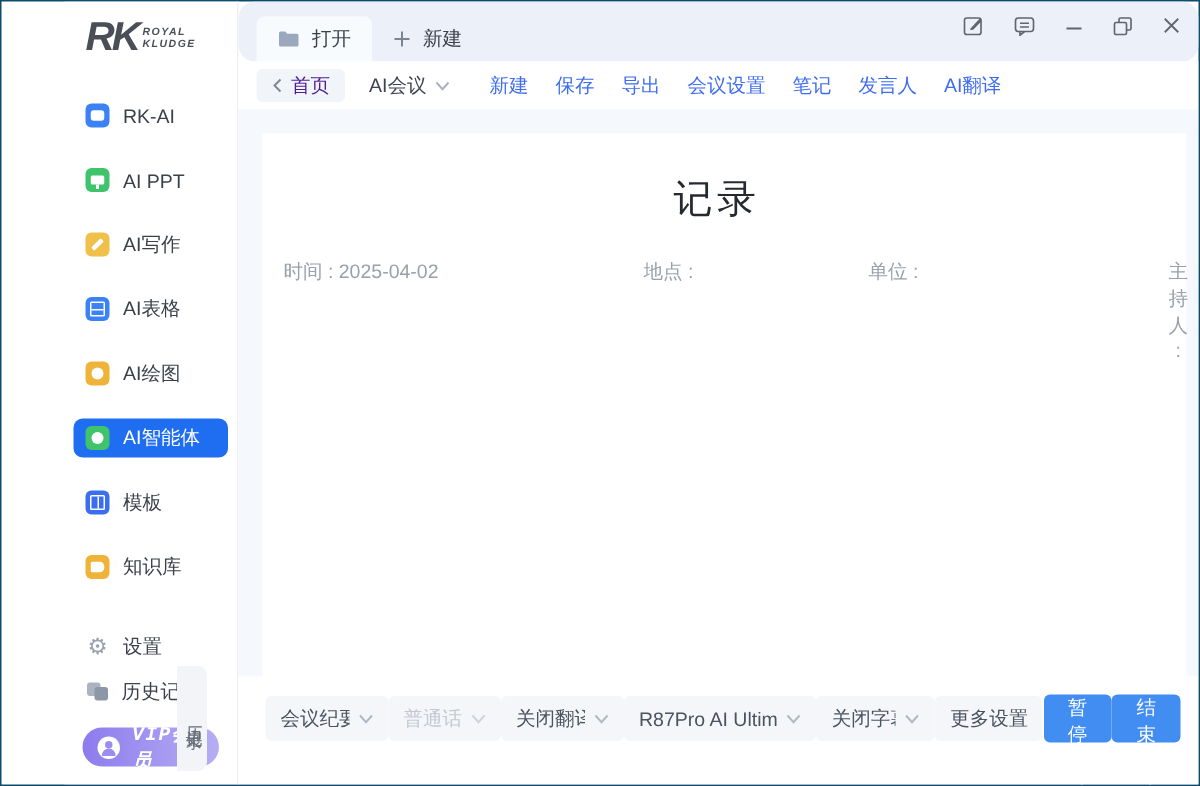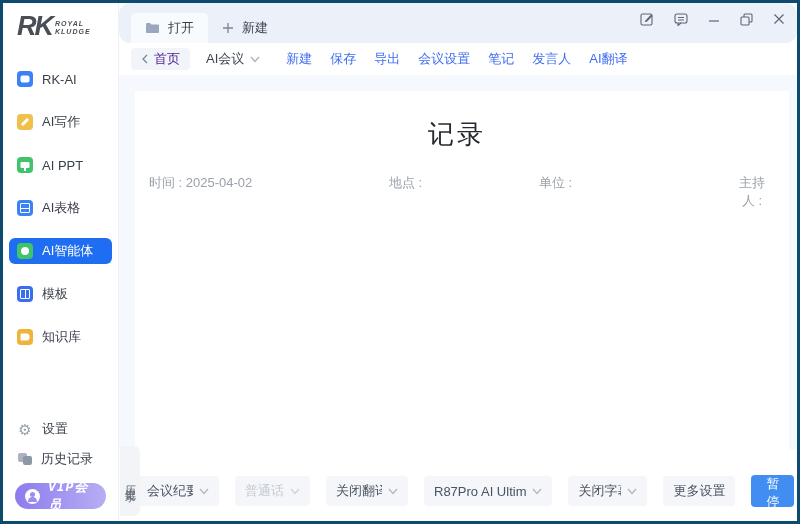--- a/index.html
+++ b/index.html
@@ -1,17 +1,17 @@
 <!DOCTYPE html>
 <html><head>
 <meta charset="utf-8">
 <style>
   * { margin:0; padding:0; box-sizing:border-box; }
   html,body { width:800px; height:524px; background:#e4e7ec; font-family:"Liberation Sans","DejaVu Sans",sans-serif; }
-  .window { position:relative; width:800px; height:524px; background:#fff; border:3px solid #0c4a6e; overflow:hidden; display:flex; }
+  .window { position:relative; width:800px; height:524px; background:#fff; border:1px solid #0c4a6e; overflow:hidden; display:flex;padding-left:42px; }
 
   
   .sidebar { width:116px; background:#fff; border-right:1px solid #eef1f5; display:flex; flex-direction:column; padding:6px 0 8px 0; }
   .logo { display:flex; align-items:flex-end; padding:4px 0 10px 14px; color:#4a4f57; }
   .logo-rk { font-size:27px; font-weight:bold; font-style:italic; letter-spacing:-2px; line-height:1; }
   .logo-words { display:flex; flex-direction:column; margin-left:3px; margin-bottom:3px; }
   .logo-words span { font-size:7px; font-weight:bold; font-style:italic; letter-spacing:1px; line-height:1.25; }
   .logo-words span:last-child { align-self:flex-end; }
   .nav { display:flex; flex-direction:column; gap:3px; padding:2px 6px; }
   .nav-item { display:flex; align-items:center; gap:9px; height:26px; padding:0 8px; border-radius:6px; font-size:13px; color:#3b414b; cursor:default;margin-top:14px; }
@@ -61,21 +61,21 @@
   .content { flex:1; background:#f5f8fc; padding:16px 8px 0 16px; min-height:0; }
   .card { background:#fff; height:100%; padding:26px 24px 0 14px; }
   .doc-title { text-align:center; font-size:26px; color:#262a30; letter-spacing:3px; }
   .fields { display:grid; grid-template-columns:240px 150px 200px 1fr; margin-top:22px; font-size:13px; color:#9aa1ab; }
   .fields .f:last-child { text-align:center; }
 
   .bottombar { height:72px; background:#fff; padding:6px 12px 0 18px; display:flex; flex-direction:column; }
   .timerow { display:flex; align-items:center; height:22px; }
   .time { font-size:12px; color:#3b414b; }
   .track { flex:1; height:2px; background:#e8edf4; margin:0 14px; border-radius:1px; }
-  .ctlrow { display:flex; align-items:center; gap:16px; margin-top:20px; }
+  .ctlrow { display:flex; align-items:center; gap:0; margin-top:6px; }
   .pill { display:flex; align-items:center; gap:6px; height:30px; padding:0 10px; background:#f4f6f9; border-radius:4px; font-size:13px; color:#4a5360; cursor:default; }
   .pill .lbl { display:inline-block; overflow:hidden; white-space:nowrap; }
   .w46 .lbl { max-width:46px; } .w43 .lbl { max-width:43px; }
   .pill.disabled { color:#c3c9d2; }
   .btn { height:32px; padding:0 15px; border:none; border-radius:4px; background:#418df2; color:#fff; font-size:13px; font-family:inherit; cursor:default; }
   .btn-pause { margin-left:auto; }
 
   .vtab { position:absolute; left:117px; top:443px; width:20px; height:70px; background:#f2f4f7; border-radius:0 6px 6px 0; display:flex; align-items:center; justify-content:center; z-index:5; }
   .vtab span { writing-mode:vertical-rl; font-size:11px; letter-spacing:2px; color:#666e79; }
 </style>
@@ -91,30 +91,34 @@
         <span>ROYAL</span>
         <span>KLUDGE</span>
       </span>
     </div>
     <nav class="nav">
       <div class="nav-item">
         <span class="si si-chat" style="background: rgb(59, 130, 246);"></span>
         <span>RK-AI</span>
       </div>
       <div class="nav-item">
+        <span class="si si-ppt" style="background: rgb(63, 196, 107);"></span>
+        <span>AI PPT</span>
+      </div>
+      <div class="nav-item">
         <span class="si si-pen" style="background: rgb(240, 192, 74);"></span>
         <span>AI写作</span>
       </div>
       <div class="nav-item">
-        <span class="si si-ppt" style="background: rgb(63, 196, 107);"></span>
-        <span>AI PPT</span>
-      </div>
-      <div class="nav-item">
         <span class="si si-table" style="background: rgb(59, 130, 246);"></span>
         <span>AI表格</span>
+      </div>
+      <div class="nav-item">
+        <span class="si si-paint" style="background: rgb(240, 179, 58);"></span>
+        <span>AI绘图</span>
       </div>
       <div class="nav-item active">
         <span class="si si-robot" style="background: rgb(63, 196, 107);"></span>
         <span>AI智能体</span>
       </div>
       <div class="nav-item">
         <span class="si si-grid" style="background: rgb(59, 109, 240);"></span>
         <span>模板</span>
       </div>
       <div class="nav-item">

